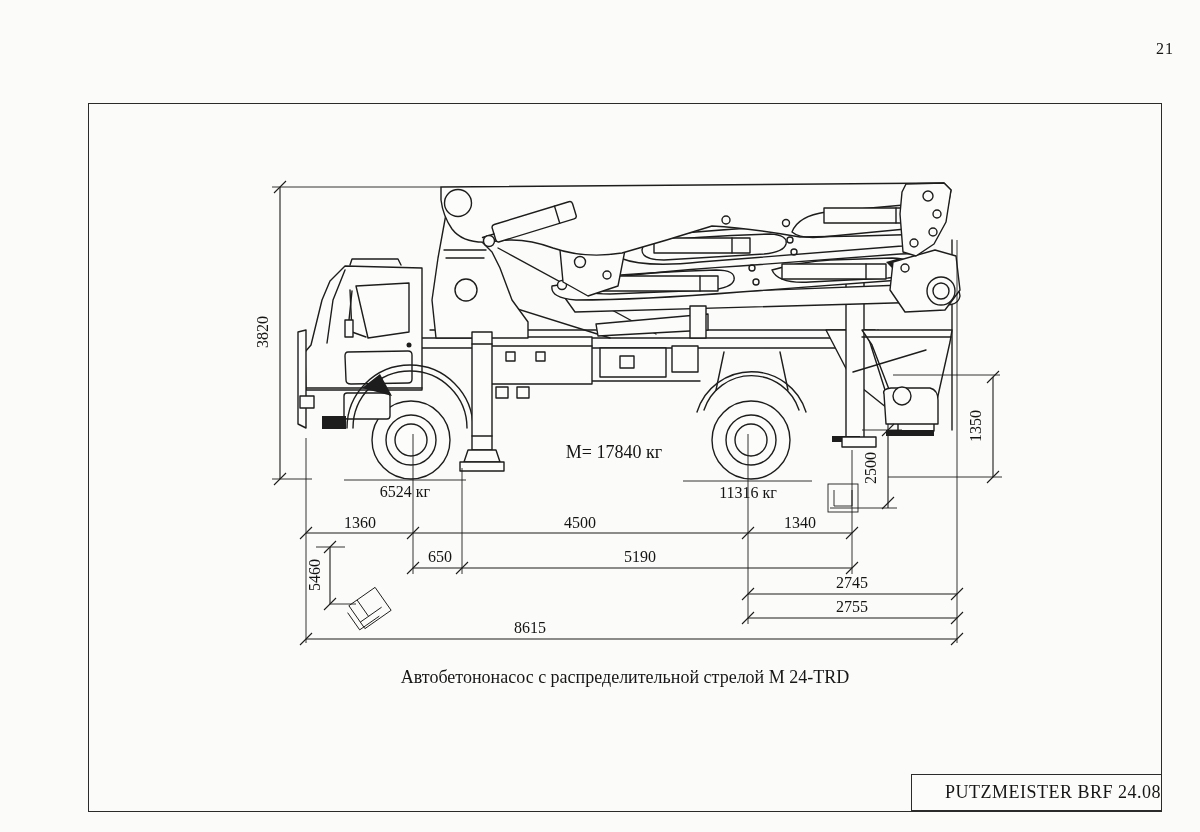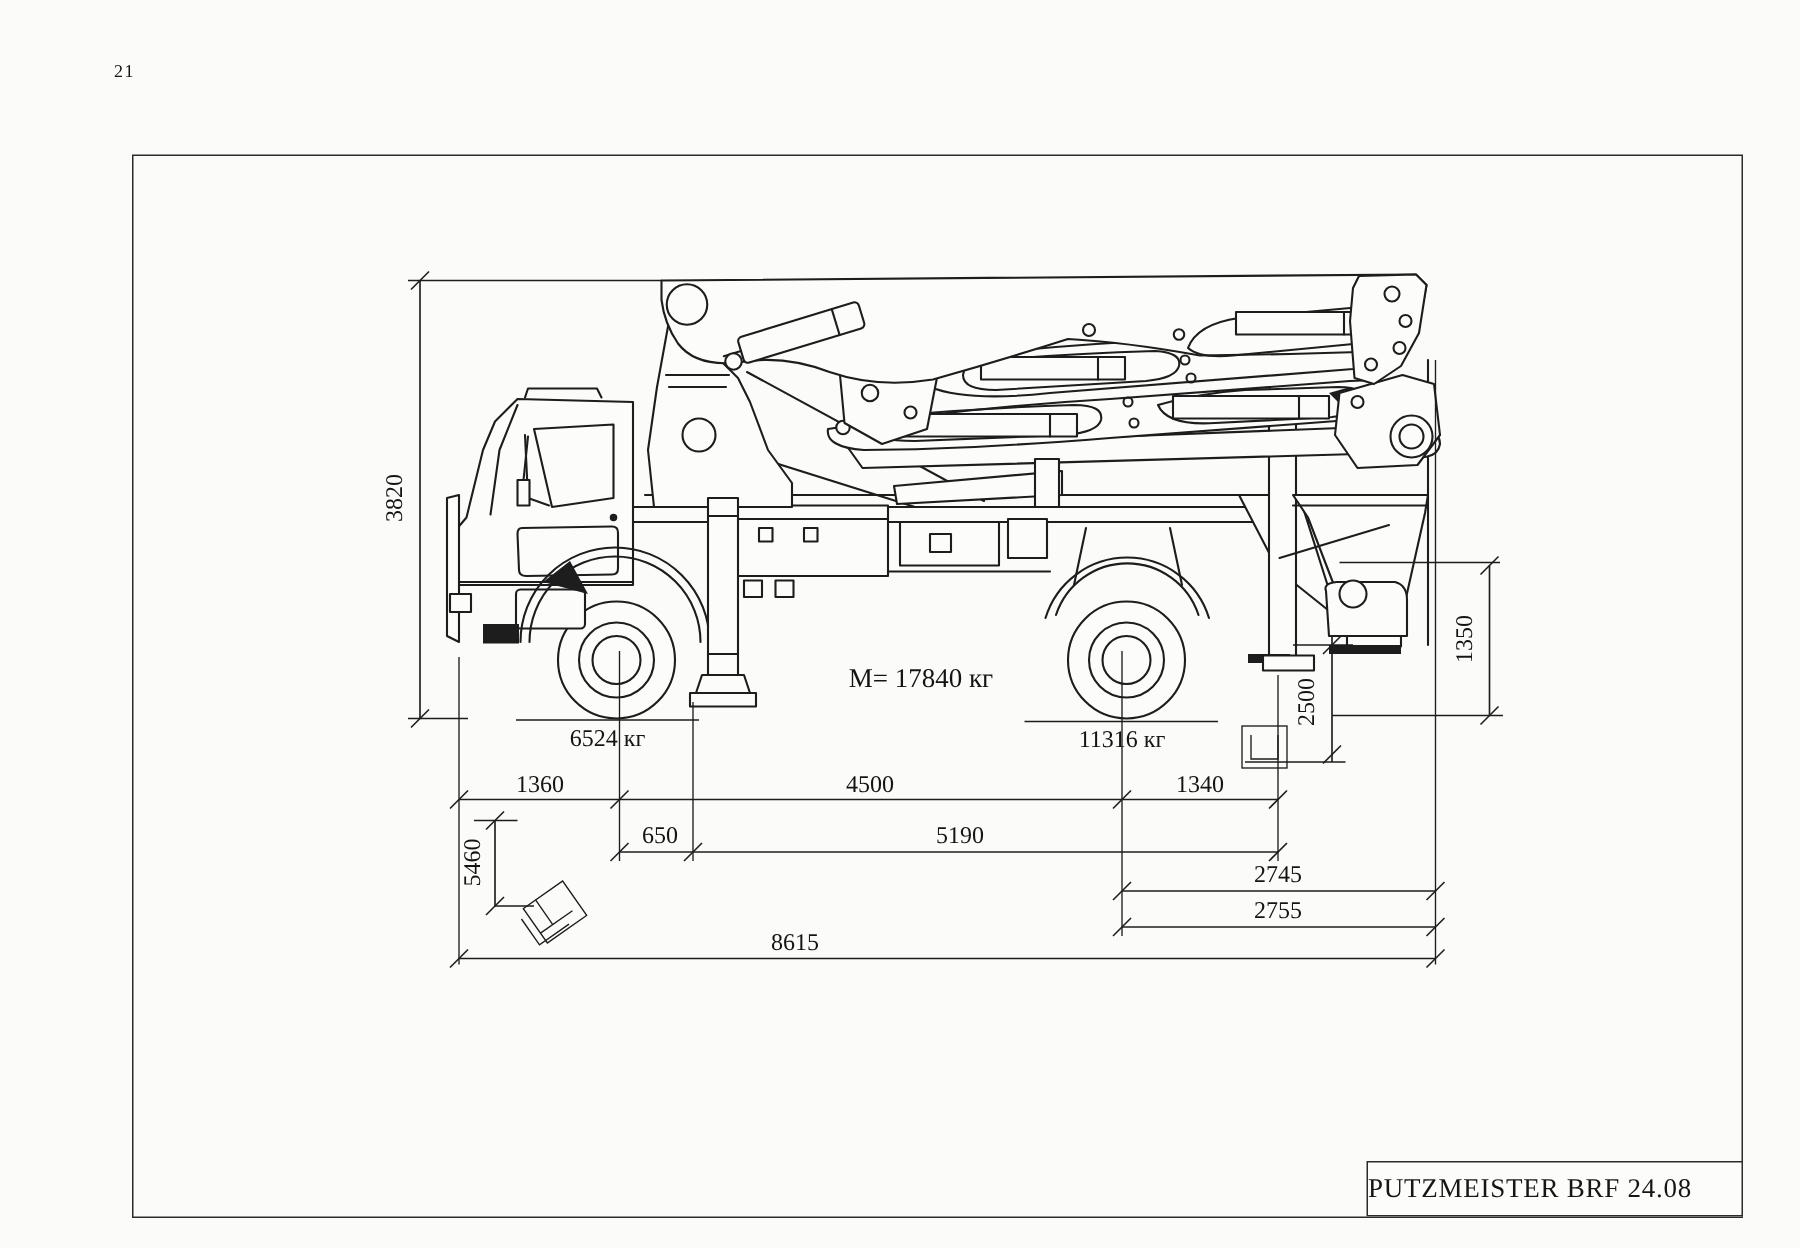--- a/index.html
+++ b/index.html
@@ -1,24 +1,24 @@
 <!DOCTYPE html>
 <html><head>
 <meta charset="utf-8">
 <style>
   html,body{margin:0;padding:0}
   body{width:1200px;height:832px;position:relative;background:#fbfbf9;
        font-family:"Liberation Serif",serif;color:#161616;overflow:hidden}
   .abs{position:absolute}
-  #pageno{left:76px;top:40px;width:1074px;text-align:left;font-size:12px;letter-spacing:1px}
+  #pageno{left:100px;top:40px;width:1074px;text-align:right;font-size:16px;letter-spacing:1px}
   #frame{left:88px;top:103px;width:1074px;height:709px;border:1.6px solid #2b2b2b;box-sizing:border-box}
   #dwg{left:0;top:0}
   #caption{left:88px;top:666px;width:1074px;text-align:center;font-size:18px;line-height:23px}
   #tblock{left:911px;top:774px;width:251px;height:37px;border:1.6px solid #2b2b2b;box-sizing:border-box;
-          background:#fcfcfa;display:flex;align-items:center;justify-content:flex-start;font-size:18px;letter-spacing:.5px}
+          background:#fcfcfa;display:flex;align-items:center;justify-content:flex-end;font-size:18px;letter-spacing:.5px}
   .ln{fill:none;stroke:#1d1d1d;stroke-width:1.4;stroke-linecap:round;stroke-linejoin:round}
   .wf{fill:#fcfcfa;stroke:#1d1d1d;stroke-width:1.4;stroke-linejoin:round}
   .dk{fill:#1d1d1d;stroke:none}
   .ext{fill:none;stroke:#1d1d1d;stroke-width:.9}
   .dim{fill:none;stroke:#1d1d1d;stroke-width:1.1}
   .dtx{fill:#141414;stroke:none;font:16px "Liberation Serif",serif}
   .big{font:18px "Liberation Serif",serif}
 </style>
 </head>
 <body>
@@ -267,17 +267,18 @@
     <text class="dtx" x="876" y="468" text-anchor="middle" transform="rotate(-90 876 468)">2500</text>
     <text class="dtx" x="320" y="575" text-anchor="middle" transform="rotate(-90 320 575)">5460</text>
 
     <text class="dtx" x="405" y="497" text-anchor="middle">6524 кг</text>
     <text class="dtx" x="748" y="498" text-anchor="middle">11316 кг</text>
     <text class="dtx big" x="614" y="458" text-anchor="middle">M= 17840 кг</text>
   </g>
 </svg>
 
 <div id="caption" class="abs">
+  <div>Автобетононасос с распределительной стрелой М 24-TRD</div>
 </div>
 
 <div id="tblock" class="abs">
   <span>PUTZMEISTER BRF 24.08</span>
 </div>
 
 </body></html>

